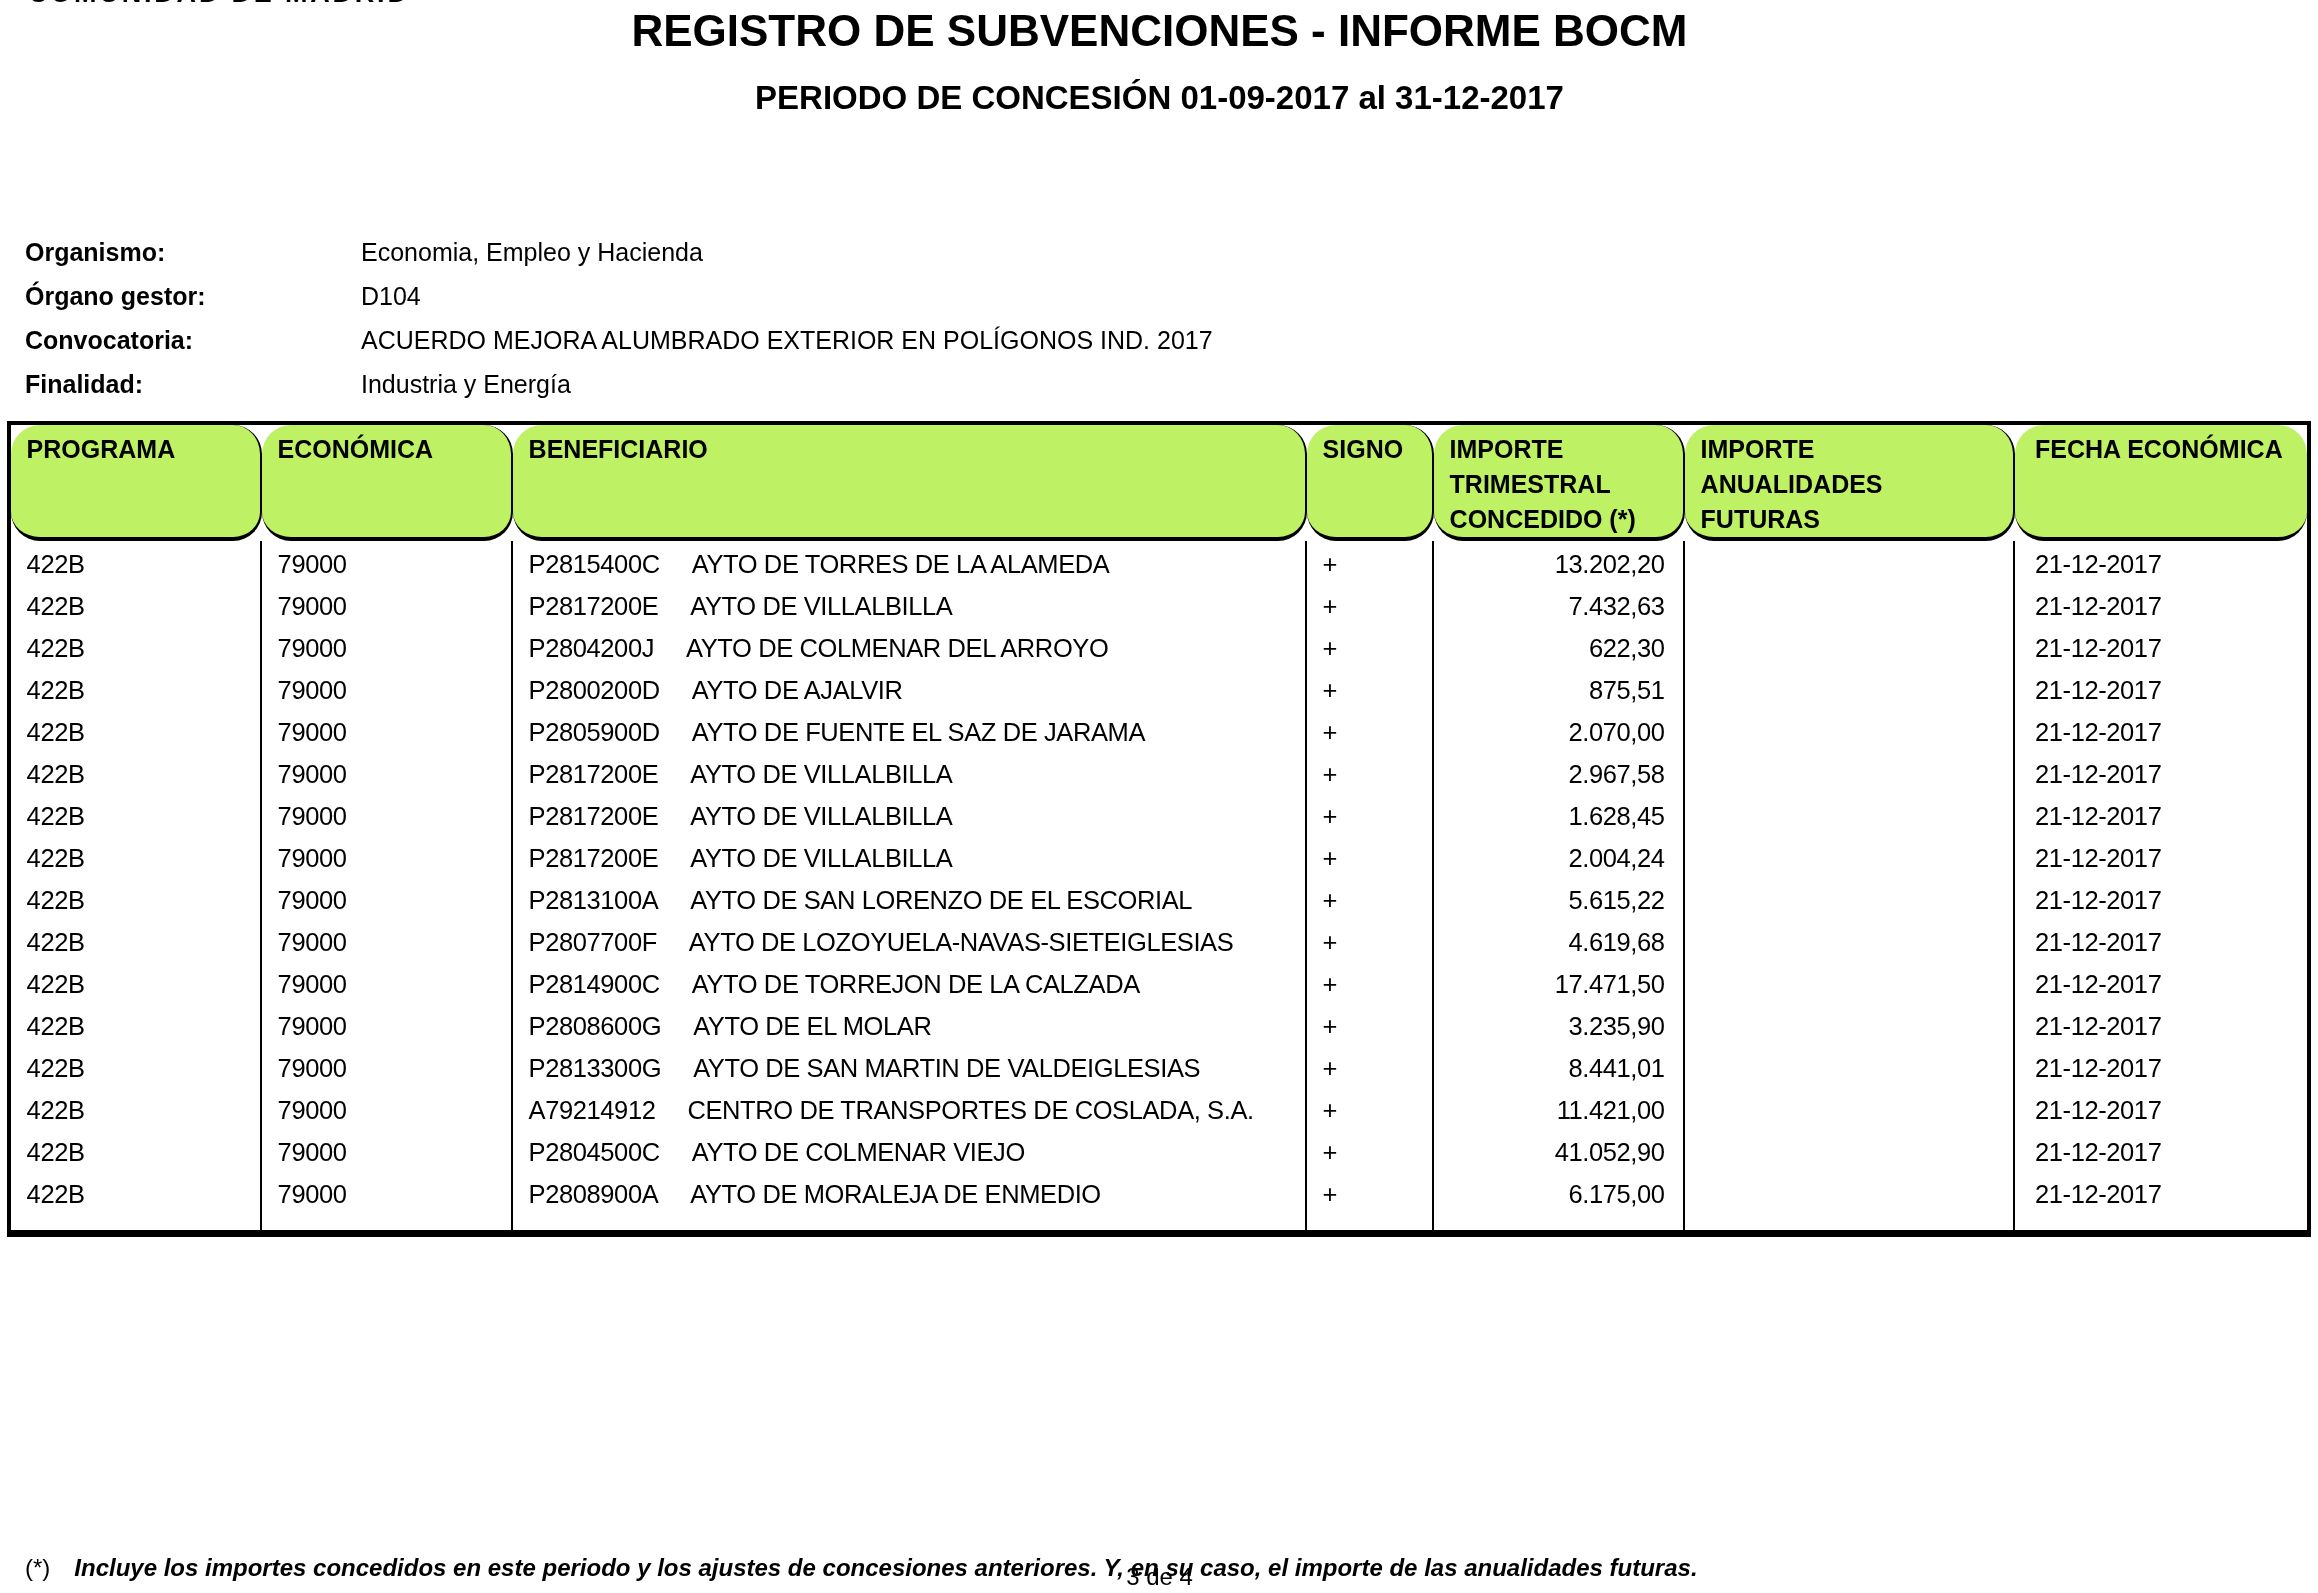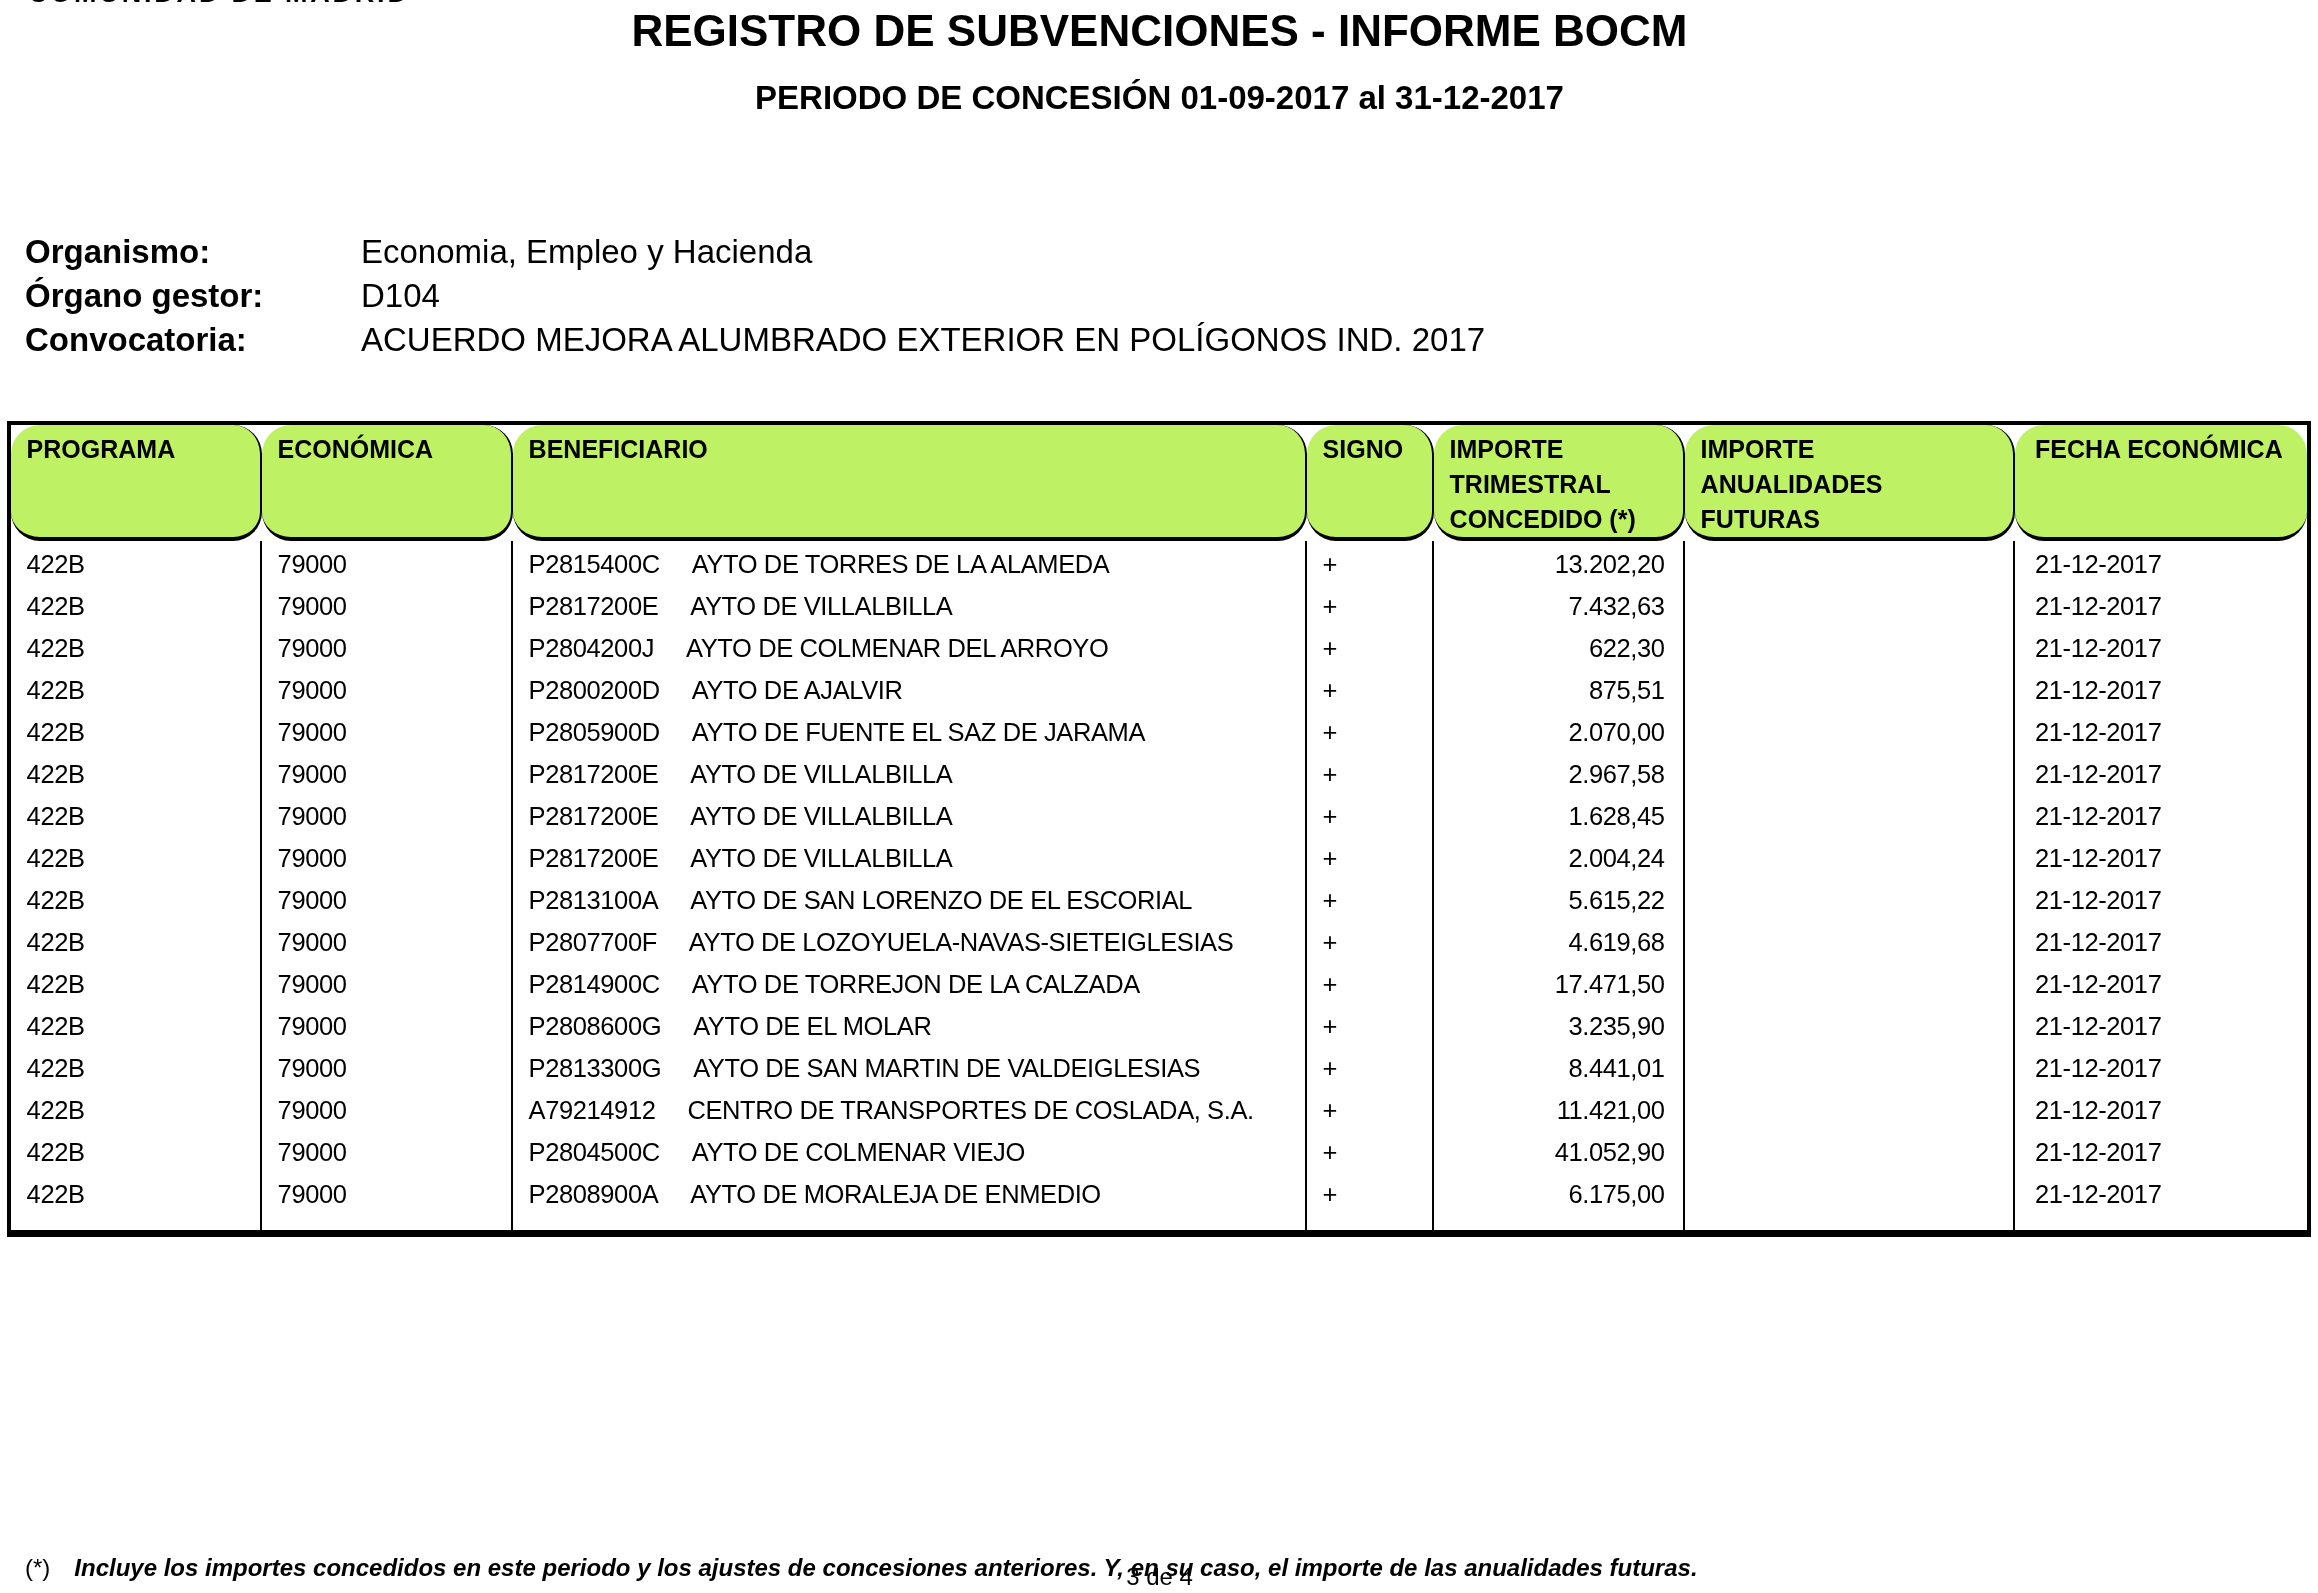--- a/index.html
+++ b/index.html
@@ -41,21 +41,21 @@
     width: 100%;
     text-align: center;
     font-size: 33px;
     font-weight: bold;
   }
 
   .meta {
     position: absolute;
     left: 25px;
     top: 230px;
-    font-size: 33px;
+    font-size: 25px;
   }
   .meta-row { height: 44px; display: flex; align-items: center; }
   .meta-label { width: 336px; font-weight: bold; }
   .meta-value { white-space: nowrap; }
 
   table.report {
     position: absolute;
     left: 7px;
     top: 421px;
     width: 2304px;
@@ -135,20 +135,24 @@
       <div class="meta-label">Organismo:</div>
       <div class="meta-value">Economia, Empleo y Hacienda</div>
     </div>
     <div class="meta-row">
       <div class="meta-label">Órgano gestor:</div>
       <div class="meta-value">D104</div>
     </div>
     <div class="meta-row">
       <div class="meta-label">Convocatoria:</div>
       <div class="meta-value">ACUERDO MEJORA ALUMBRADO EXTERIOR EN POLÍGONOS IND. 2017</div>
+    </div>
+    <div class="meta-row">
+      <div class="meta-label">Finalidad:</div>
+      <div class="meta-value">Industria y Energía</div>
     </div>
   </div>
 
   <table class="report">
     <colgroup>
       <col style="width:251px">
       <col style="width:251px">
       <col style="width:794px">
       <col style="width:127px">
       <col style="width:251px">

